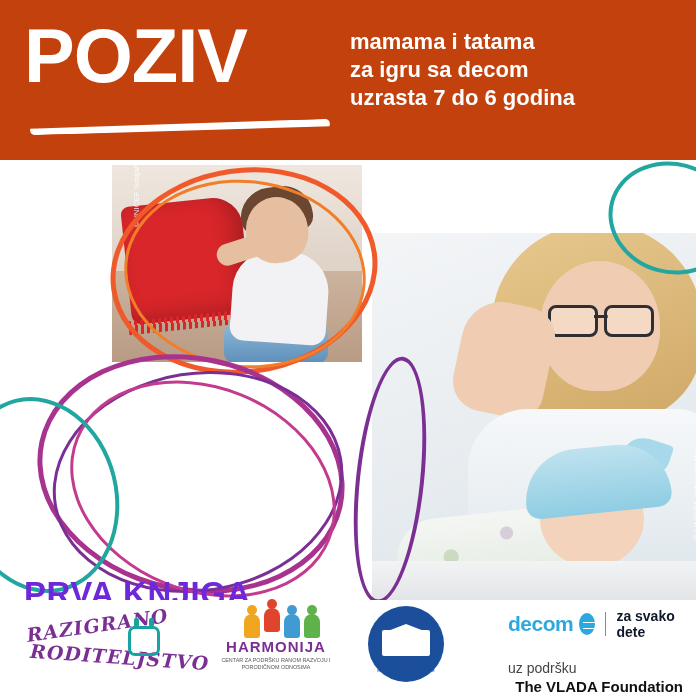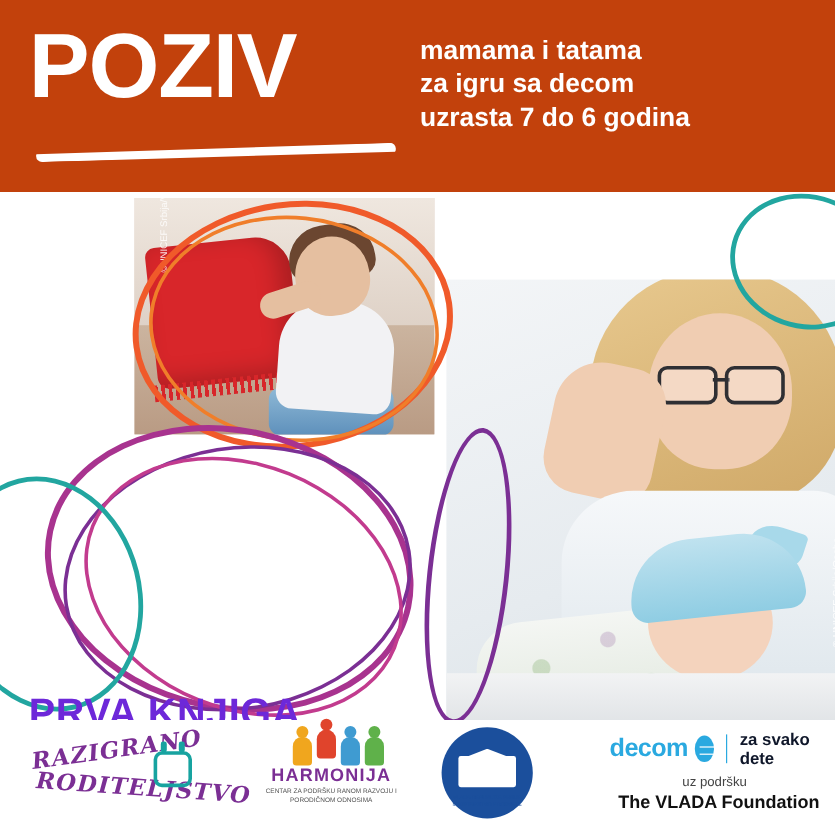--- a/index.html
+++ b/index.html
@@ -330,21 +330,21 @@
     width:22px; height:22px; border-radius:50%; background:#2aa9e0; position:relative;
   }
   .unicef-globe:after {
     content:""; position:absolute; left:4px; top:9px; width:14px; height:5px;
     border-top:1.5px solid #fff; border-bottom:1.5px solid #fff;
   }
   .unicef-divider {
     width:1.5px; height:24px; background:#2aa9e0; margin:0 4px;
   }
   .unicef-tag { color:#0f172a; font-size:14px; font-weight:bold; }
-  .uz-podrsku { color:#444; font-size:11px; text-align:center; margin-top:6px; width:175px; }
+  .uz-podrsku { color:#444; font-size:14px; text-align:left; margin-top:20px; width:175px; }
   .lego-found { color:#111; font-size:15px; font-weight:bold; text-align:right; width:175px; margin-top:2px; }
 </style>
 </head>
 <body>
 
 <div class="poster">
 
   <div class="header">
     <div class="header-title">POZIV</div>
     <div class="header-underline"></div>

